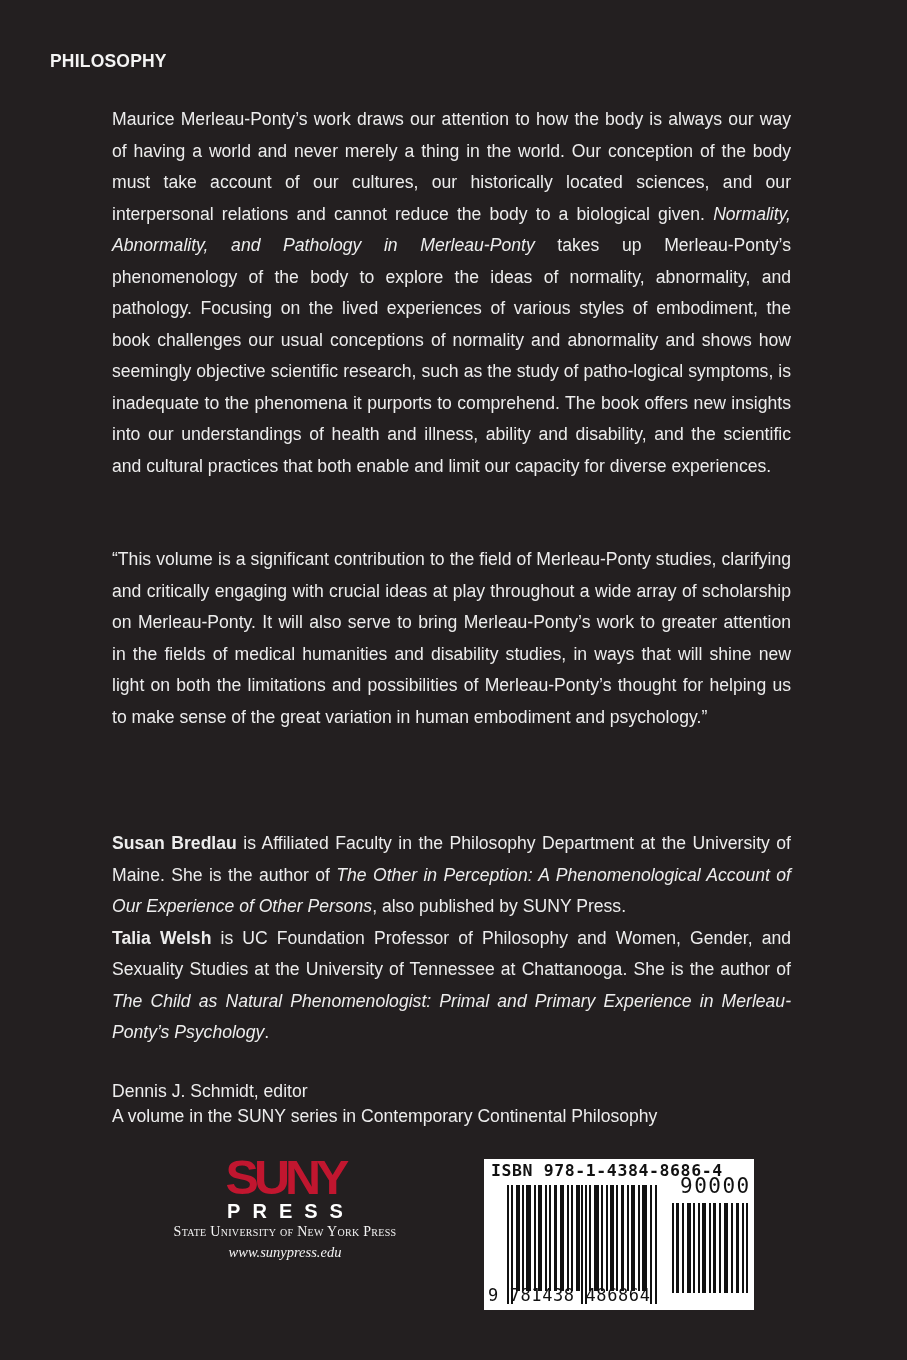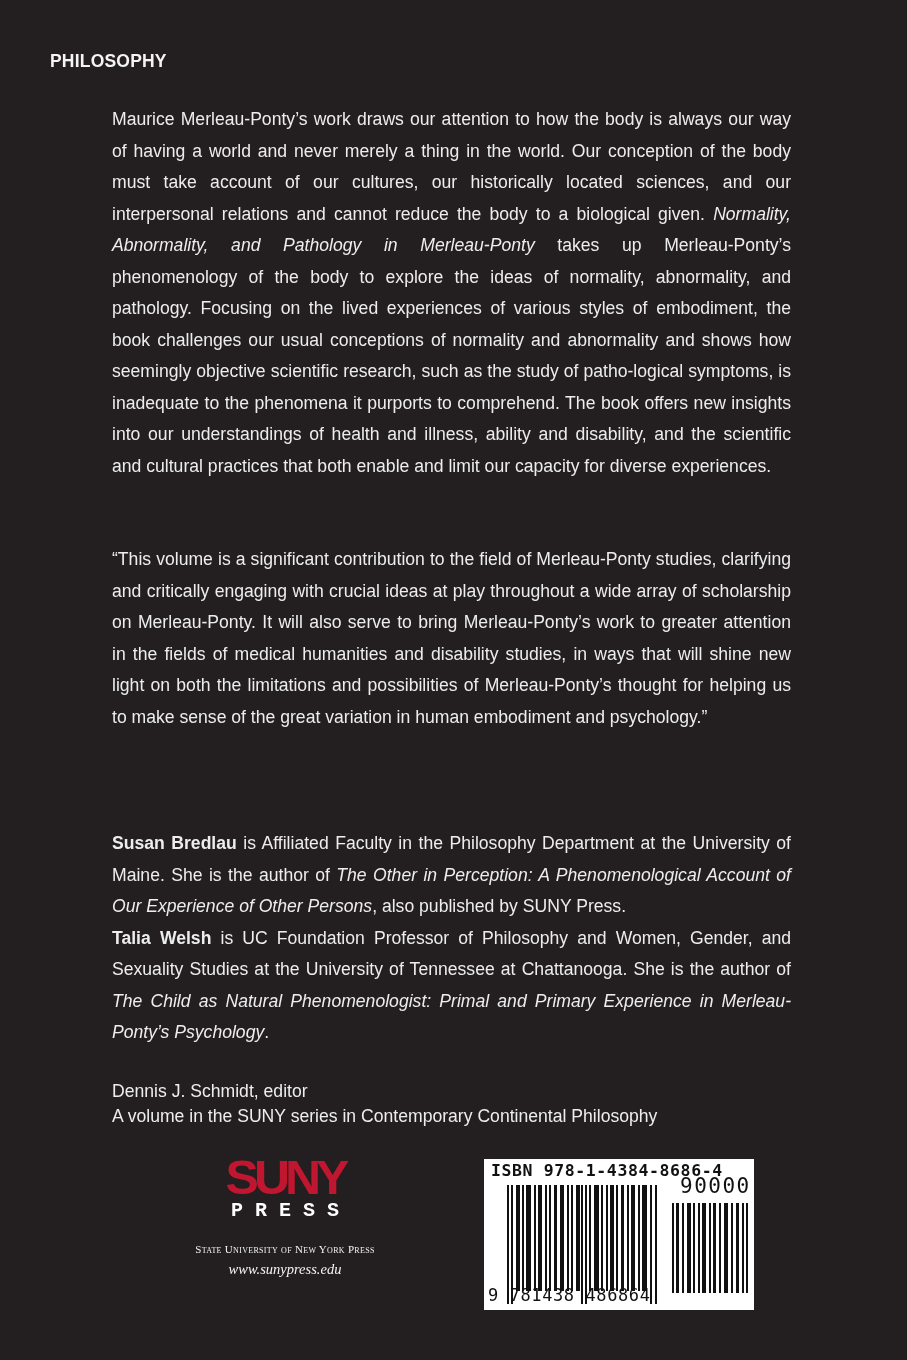--- a/index.html
+++ b/index.html
@@ -60,35 +60,35 @@
       font-family: "Liberation Sans", sans-serif;
       font-weight: bold;
       font-size: 50px;
       line-height: 44px;
       color: #c1162f;
       letter-spacing: -5px;
       transform: scaleY(0.95);
       display: inline-block;
     }
     .logo-press {
-      font-family: Liberation Mono, monospace;
+      font-family: Liberation Sans, sans-serif;
       font-weight: bold;
       font-size: 20px;
       letter-spacing: 12px;
       color: #ffffff;
       margin-top: 0px;
       padding-left: 12px;
       line-height: 22px;
     }
     .logo-name {
       font-family: "Liberation Serif", serif;
-      font-size: 11px;
+      font-size: 14px;
       font-variant: small-caps;
       color: #f4f4f4;
-      margin-top: 17px;
+      margin-top: 0;
       line-height: 20px;
       letter-spacing: 0.3px;
     }
     .logo-url {
       font-family: "Liberation Serif", serif;
       font-style: italic;
       font-size: 14.5px;
       color: #f4f4f4;
       line-height: 20px;
     }

